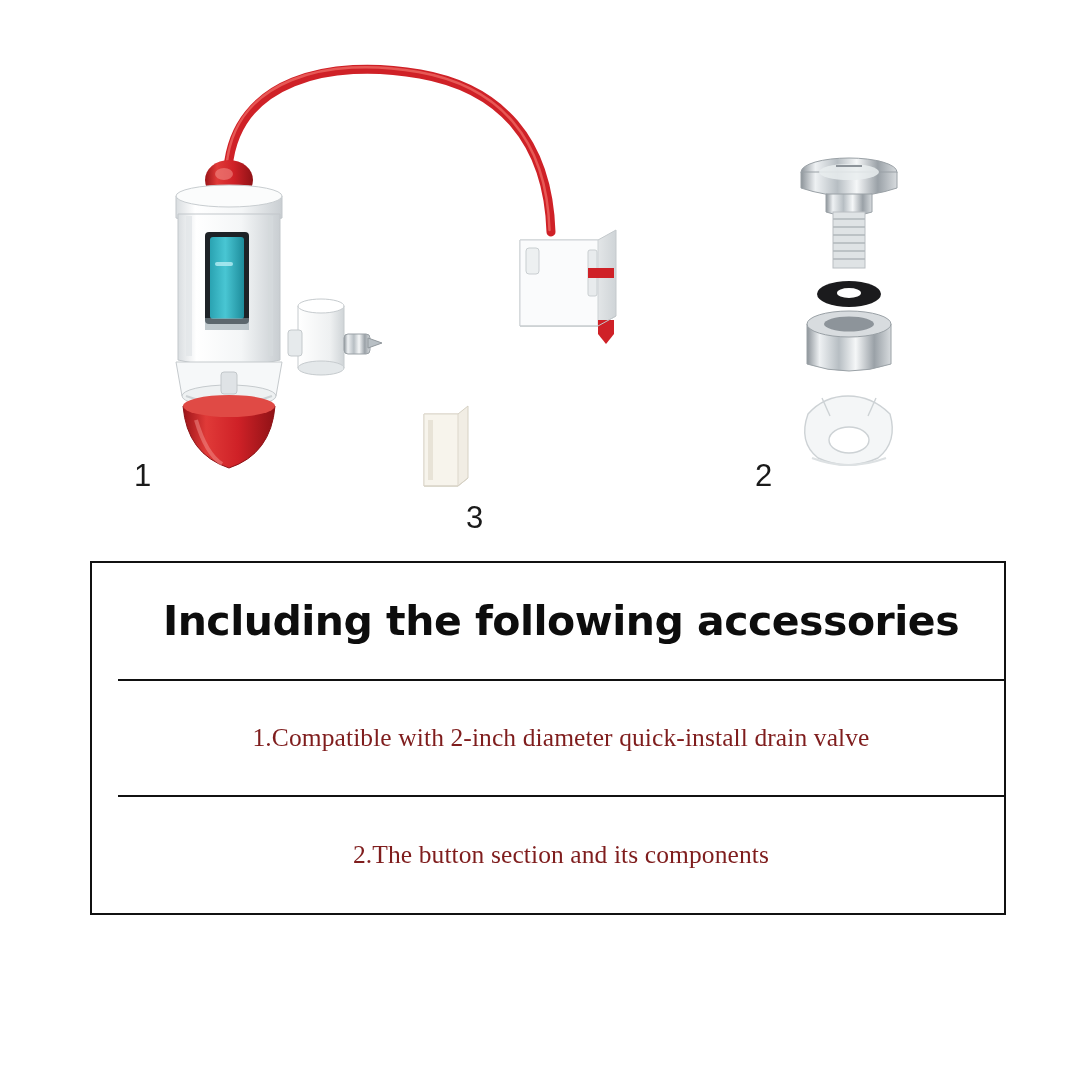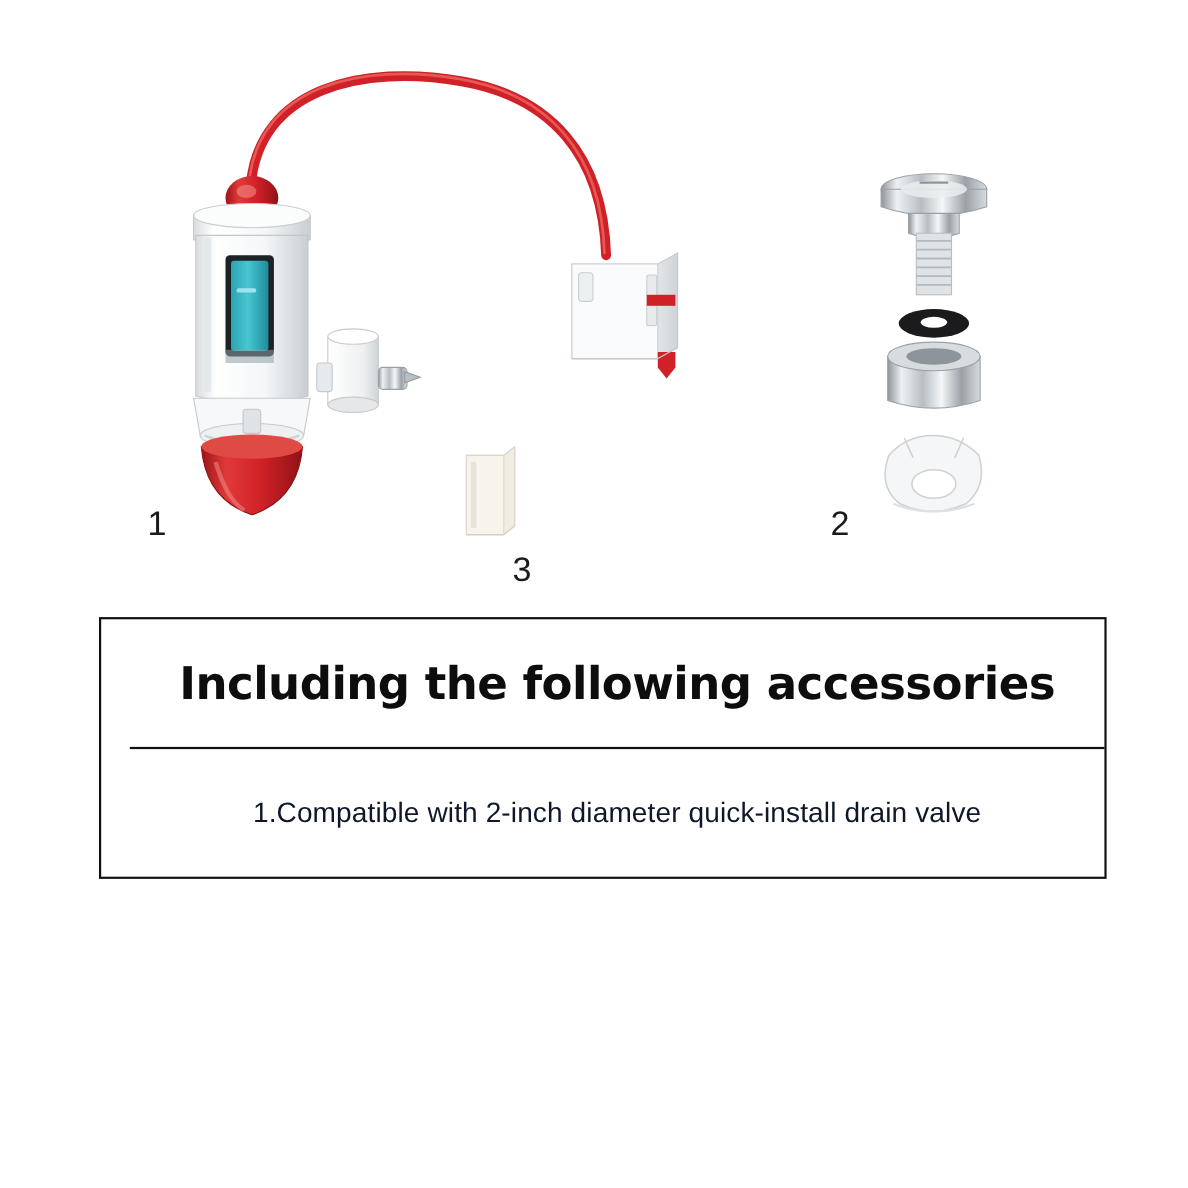--- a/index.html
+++ b/index.html
@@ -71,23 +71,23 @@
     font-family: "DejaVu Sans", sans-serif;
     font-weight: bold;
     font-size: 41px;
     letter-spacing: -0.5px;
     color: #0d0d0d;
   }
   .row-item {
     height: 116px;
   }
   .row-item .cell-text {
-    font-family: Liberation Sans, sans-serif;
+    font-family: Liberation Serif, serif;
     font-size: 25.5px;
-    color: #0f172a;
+    color: #7f1d1d;
     letter-spacing: 0.1px;
   }
 
   
   svg.art { display: block; }
 </style>
 </head>
 <body>
 
 <div class="page">
@@ -224,15 +224,18 @@
     <div class="part-number" id="num-3">3</div>
   </div>
 
   <div class="accessories-table">
     <div class="table-row row-head">
       <div class="cell-text">Including the following accessories</div>
     </div>
     <div class="table-row row-item">
       <div class="cell-text">1.Compatible with 2-inch diameter quick-install drain valve</div>
     </div>
+    <div class="table-row row-item">
+      <div class="cell-text">2.The button section and its components</div>
+    </div>
   </div>
 
 </div>
 
 </body></html>

